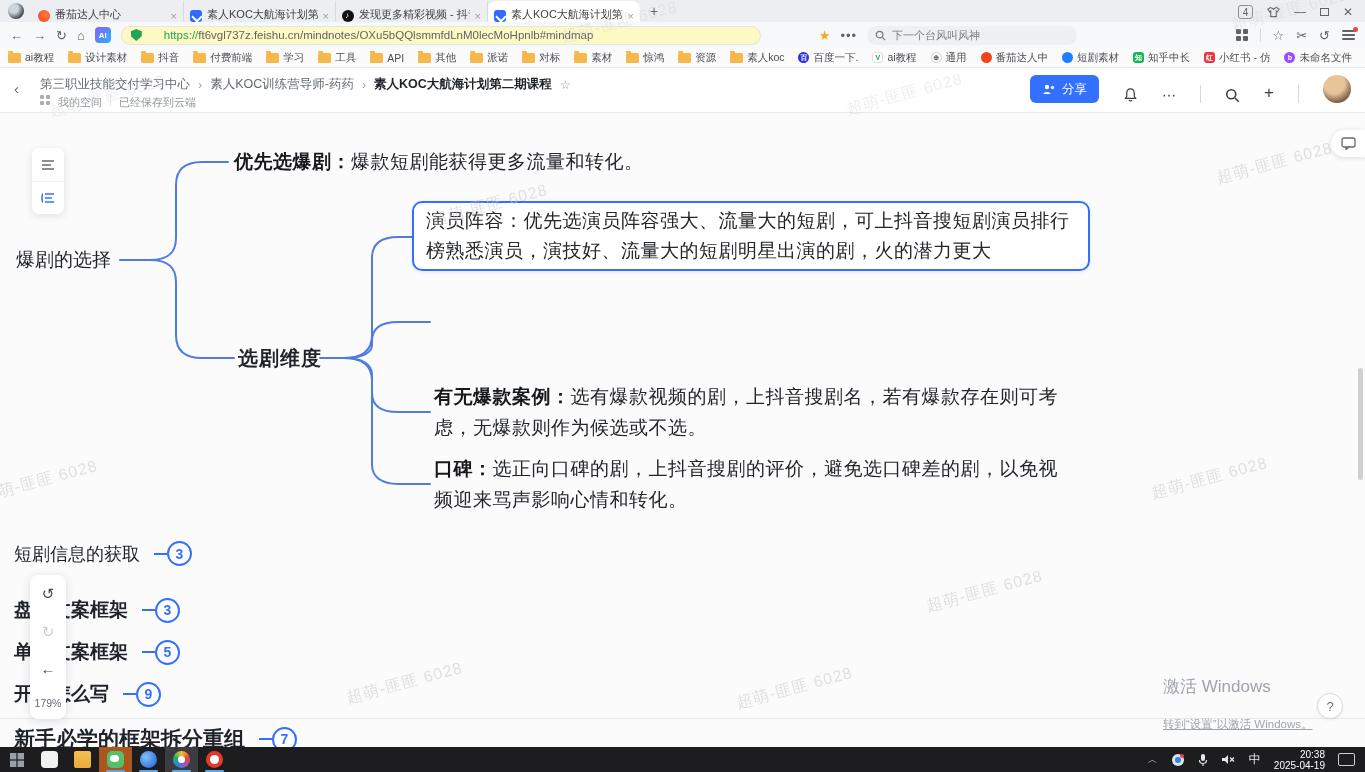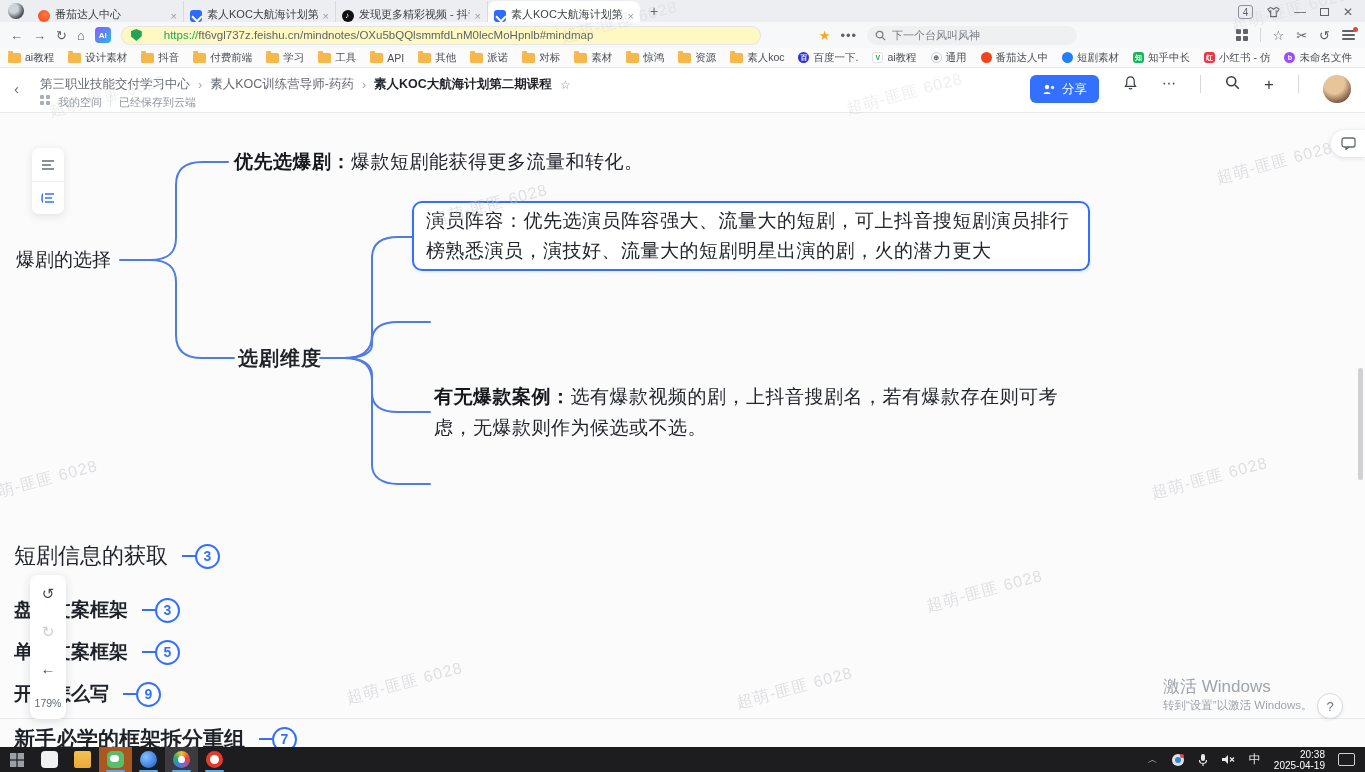--- a/index.html
+++ b/index.html
@@ -56,57 +56,57 @@
   .fheader { position:absolute; left:0; top:68px; width:1365px; height:45px; background:#fff; border-bottom:1px solid #e9eaec; }
   .backch { position:absolute; left:14px; top:12px; color:#646a73; font-size:15px; }
   .crumbs { position:absolute; left:40px; top:8px; font-size:12.5px; color:#646a73; display:flex; gap:8px; align-items:center; }
   .crumbs .sep { color:#9ca2a9; }
   .crumbs .last { color:#1f2329; font-weight:bold; }
   .crumbs .star { color:#8f959e; font-size:12px; }
   .subrow { position:absolute; left:40px; top:27px; display:flex; align-items:flex-start; gap:8px; font-size:11px; color:#8f959e; }
   .gridmini { width:10px; height:10px; display:grid; grid-template-columns:1fr 1fr; gap:1.5px; }
   .gridmini i { background:#a9aeb5; border-radius:1px; }
   .subdiv { width:1px; height:11px; background:#e0e2e5; }
-  .fh-right { position:absolute; right:14px; top:7px; display:flex; align-items:flex-start; gap:24px; }
+  .fh-right { position:absolute; right:14px; top:7px; display:flex; align-items:flex-end; gap:24px; }
   .share-btn { background:#3370ff; color:#fff; font-size:12.5px; border-radius:6px; height:28px; padding:0 12px; display:flex; align-items:center; gap:6px; }
   .fh-ic { color:#3b3f45; font-size:14px; }
   .avatar { width:28px; height:28px; border-radius:50%; background:radial-gradient(circle at 40% 30%, #e8c49a 40%, #7a5b44 75%, #3c2e24); }
 
   
   .canvas { position:absolute; left:0; top:113px; width:1365px; height:634px; background:#fbfbfc; overflow:hidden; }
   .edges { position:absolute; left:0; top:0; }
   .mm-root { position:absolute; left:16px; top:134px; font-size:19px; color:#1f2329; }
   .mm-branch { position:absolute; left:238px; top:232px; font-size:20px; font-weight:600; color:#1f2329; letter-spacing:1px; }
   .mm-line { position:absolute; left:234px; top:36px; font-size:19px; color:#23262b; letter-spacing:0.5px; }
   .mm-line .t, .mm-para .t { font-weight:bold; color:#16181c; }
   .mm-box { position:absolute; left:412px; top:88px; width:678px; background:#fff; border:2px solid #3370ff; border-radius:10px; padding:3px 12px; font-size:19px; line-height:30px; color:#23262b; letter-spacing:0.5px; box-shadow:0 1px 4px rgba(51,112,255,.12); }
   .mm-para { position:absolute; left:434px; width:640px; font-size:19px; line-height:31px; color:#23262b; letter-spacing:0.5px; }
   .collapsed-row { position:absolute; display:flex; align-items:center; color:#1f2329; }
-  .collapsed-row .lbl { font-size:22px; }
+  .collapsed-row .lbl { font-size:18px; }
   .collapsed-row.bold .lbl { font-weight:bold; font-size:19px; }
   .collapsed-row.big .lbl { font-weight:bold; font-size:21px; }
   .conn { width:13px; height:2px; background:#3370ff; margin:0 0 0 14px; }
   .cbadge { width:25px; height:25px; border:2px solid #3370ff; border-radius:50%; background:#fff; color:#3370ff; font-size:14px; font-weight:bold; display:flex; align-items:center; justify-content:center; }
 
   .sidecard { position:absolute; left:32px; top:35px; width:32px; background:#fff; border-radius:7px; box-shadow:0 2px 8px rgba(31,35,41,.12); display:flex; flex-direction:column; }
   .sidecard .cell { height:33px; display:flex; align-items:center; justify-content:center; }
   .sidecard .cell + .cell { border-top:1px solid #f0f1f2; }
 
   .floatbar { position:absolute; left:30px; top:462px; width:36px; height:144px; background:#fff; border-radius:8px; box-shadow:0 2px 10px rgba(31,35,41,.14); display:flex; flex-direction:column; align-items:center; justify-content:space-between; padding:10px 0; z-index:6; }
   .floatbar .fi { font-size:15px; color:#424a57; }
   .floatbar .fi.dis { color:#c9ced6; }
   .floatbar .zl { font-size:10.5px; color:#646a73; }
 
   .comment-tab { position:absolute; right:0; top:17px; width:34px; height:27px; background:#fff; border-radius:14px 0 0 14px; box-shadow:0 1px 5px rgba(31,35,41,.15); display:flex; align-items:center; justify-content:center; }
   .vscroll { position:absolute; right:2px; top:255px; width:5px; height:112px; border-radius:3px; background:#cfd1d4; }
   .hdivider { position:absolute; left:0; top:605px; width:1365px; height:1px; background:#e7e8ea; }
 
   .activate { position:absolute; left:1163px; top:562px; color:#9fa4aa; }
   .activate .a1 { font-size:17px; }
-  .activate .a2 { font-size:11.5px; margin-top:0; }
+  .activate .a2 { font-size:11.5px; margin-top:19px;text-decoration:underline; }
   .helpc { position:absolute; right:22px; top:580px; width:26px; height:26px; border-radius:50%; background:#fff; border:1px solid #d9dbde; color:#6b6f75; font-size:13px; display:flex; align-items:center; justify-content:center; box-shadow:0 1px 3px rgba(0,0,0,.08); }
 
   .wm { position:absolute; font-size:16px; color:#c9c9cd; opacity:.55; transform:rotate(-15deg); letter-spacing:1px; white-space:nowrap; z-index:40; pointer-events:none; }
   .wm.faint { opacity:.3; }
 
   
   .taskbar { position:absolute; left:0; top:747px; width:1365px; height:25px; background:#1d1d1f; display:flex; align-items:center; }
   .tbtn { width:33px; height:25px; display:flex; align-items:center; justify-content:center; position:relative; }
   .tbtn .ul { position:absolute; bottom:0; left:7px; width:19px; height:2px; background:#5aa8e8; border-radius:1px; }
   .appico { width:17px; height:17px; border-radius:4px; position:relative; }
@@ -363,20 +363,23 @@
   <div class="mm-line">
     <span class="t">优先选爆剧：</span><span>爆款短剧能获得更多流量和转化。</span>
   </div>
   <div class="mm-branch">选剧维度</div>
   <div class="mm-box">
     <span class="t">演员阵容：</span><span>优先选演员阵容强大、流量大的短剧，可上抖音搜短剧演员排行榜熟悉演员，演技好、流量大的短剧明星出演的剧，火的潜力更大</span>
   </div>
   <div class="mm-para" style="top:268px;">
     <span class="t">有无爆款案例：</span><span>选有爆款视频的剧，上抖音搜剧名，若有爆款存在则可考虑，无爆款则作为候选或不选。</span>
   </div>
+  <div class="mm-para" style="top:340px;">
+    <span class="t">口碑：</span><span>选正向口碑的剧，上抖音搜剧的评价，避免选口碑差的剧，以免视频迎来骂声影响心情和转化。</span>
+  </div>
 
   <div class="collapsed-row" style="left:14px; top:428px;">
     <span class="lbl">短剧信息的获取</span>
       <span class="conn"></span>
       <span class="cbadge">3</span>
   </div>
   <div class="collapsed-row bold" style="left:14px; top:484px;">
     <span class="lbl">盘剧文案框架</span>
       <span class="conn"></span>
       <span class="cbadge">3</span>

